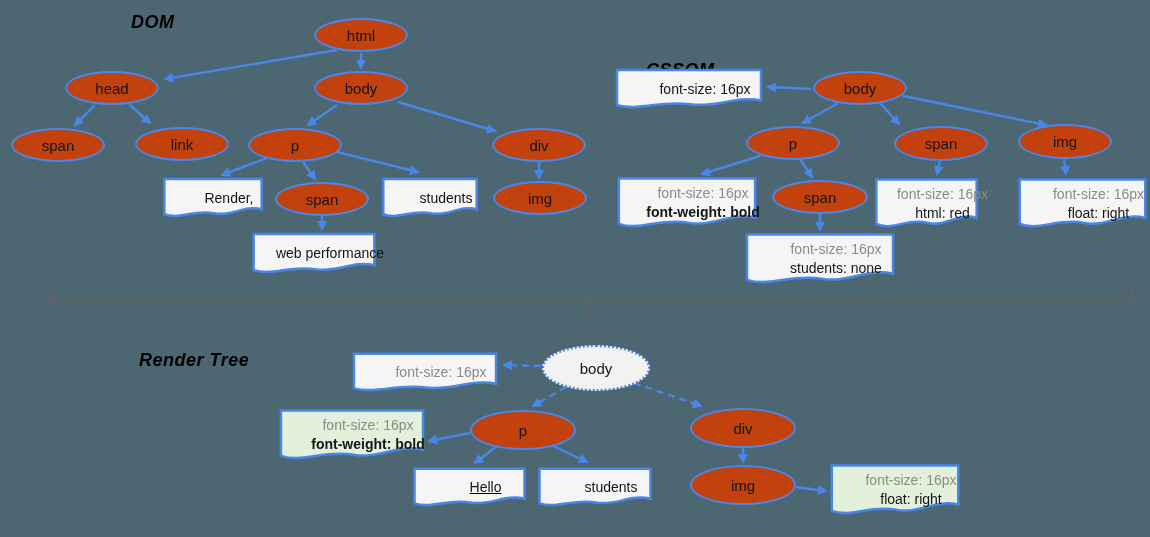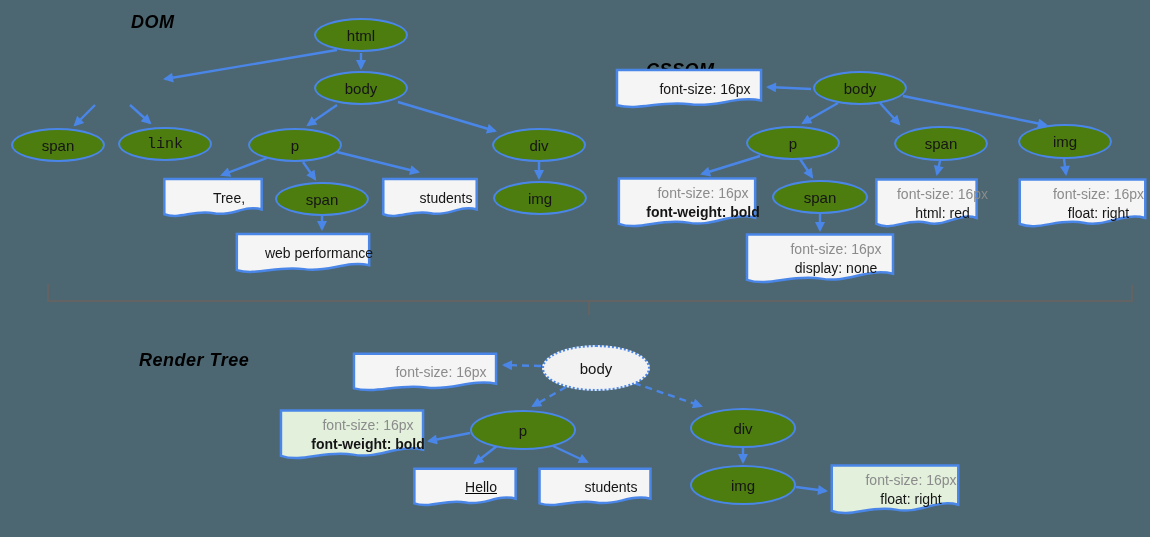--- a/index.html
+++ b/index.html
@@ -1,19 +1,19 @@
 <!DOCTYPE html>
 <html><head>
 <meta charset="utf-8">
 <style>
   html,body{margin:0;padding:0;}
   body{background:#4c6772;font-family:"Liberation Sans","DejaVu Sans",sans-serif;}
   .stage{position:relative;width:1150px;height:537px;background:#4c6772;overflow:hidden;}
   .title{position:absolute;font-size:18px;font-weight:800;font-style:italic;color:#000;letter-spacing:.5px;}
-  .node{position:absolute;border:2.5px solid #4a86e8;border-radius:50%;background:#4d7c0f;
+  .node{position:absolute;border:2.5px solid #4a86e8;border-radius:50%;background:#c2410c;
         display:flex;align-items:center;justify-content:center;font-size:15px;color:#151515;box-sizing:border-box;}
   .node.dotted{border-style:dotted;background:#f2f2f2;}
   .docbox{position:absolute;}
   .docbox > svg{position:absolute;left:0;top:0;width:100%;height:100%;overflow:visible;}
   .docbox .shape{stroke:#4a86e8;stroke-width:2.5;vector-effect:non-scaling-stroke;}
   .docbox.grayfill .shape{fill:#f5f5f5;}
   .docbox.greenfill .shape{fill:#e2f0dc;}
   .bt{position:relative;height:100%;display:flex;flex-direction:column;align-items:center;justify-content:center;
       padding-bottom:8px;font-size:14px;line-height:19px;color:#151515;text-align:right;white-space:nowrap;padding-left:32px;}
   .gray{color:#8b8b8b;}
@@ -73,45 +73,46 @@
     </g>
 
     <path class="divider" d="M48,284 L48,301 L1132,301 L1132,285 M589,301 L589,315"></path>
   </svg>
 
   <div class="title" style="left:131px;top:12px;">DOM</div>
   <div class="title" style="left:646px;top:12px;margin-top:48px;">CSSOM</div>
   <div class="title" style="left:139px;top:350px;">Render Tree</div>
 
   <div class="node" style="left:314px;top:18px;width:94px;height:34px;">html</div>
+  <div class="node" style="left:65px;top:71px;width:94px;height:34px;">head</div>
   <div class="node" style="left:314px;top:71px;width:94px;height:34px;">body</div>
   <div class="node" style="left:11px;top:128px;width:94px;height:34px;">span</div>
-  <div class="node" style="left:118px;top:127px;width:94px;height:34px;font-family:Liberation Mono, monospace;">link</div>
+  <div class="node" style="left:135px;top:127px;width:94px;height:34px;">link</div>
   <div class="node" style="left:248px;top:128px;width:94px;height:34px;">p</div>
   <div class="node" style="left:275px;top:182px;width:94px;height:34px;">span</div>
   <div class="node" style="left:492px;top:128px;width:94px;height:34px;">div</div>
   <div class="node" style="left:493px;top:181px;width:94px;height:34px;">img</div>
 
   <div class="docbox grayfill" style="left:163px;top:177px;width:100px;height:42px;">
     <svg viewBox="0 0 150 44" preserveAspectRatio="none">
       <path class="shape" d="M2 2 H148 V34 C122 29 102 42 76 38 C46 34 24 45 2 39 Z"></path>
       </svg>
     <div class="bt">
-        <span>Tree,</span>
+        <span>Render,</span>
       </div>
   </div>
   <div class="docbox grayfill" style="left:382px;top:177px;width:96px;height:42px;">
     <svg viewBox="0 0 150 44" preserveAspectRatio="none">
       <path class="shape" d="M2 2 H148 V34 C122 29 102 42 76 38 C46 34 24 45 2 39 Z"></path>
       </svg>
     <div class="bt">
         <span>students</span>
       </div>
   </div>
-  <div class="docbox grayfill" style="left:235px;top:232px;width:136px;height:43px;">
+  <div class="docbox grayfill" style="left:252px;top:232px;width:124px;height:43px;">
     <svg viewBox="0 0 150 44" preserveAspectRatio="none">
       <path class="shape" d="M2 2 H148 V34 C122 29 102 42 76 38 C46 34 24 45 2 39 Z"></path>
       </svg>
     <div class="bt">
         <span>web performance</span>
       </div>
   </div>
 
   <div class="node" style="left:813px;top:71px;width:94px;height:34px;">body</div>
   <div class="node" style="left:746px;top:126px;width:94px;height:34px;">p</div>
@@ -135,21 +136,21 @@
       <span class="gray">font-size: 16px</span>
       <span class="boldline">font-weight: bold</span>
     </div>
   </div>
   <div class="docbox grayfill" style="left:745px;top:232px;width:150px;height:54px;">
     <svg viewBox="0 0 150 44" preserveAspectRatio="none">
       <path class="shape" d="M2 2 H148 V34 C122 29 102 42 76 38 C46 34 24 45 2 39 Z"></path>
       </svg>
     <div class="bt" style="padding-bottom:10px;">
       <span class="gray">font-size: 16px</span>
-      <span>display: none</span>
+      <span>students: none</span>
     </div>
   </div>
   <div class="docbox grayfill" style="left:875px;top:177px;width:103px;height:53px;">
     <svg viewBox="0 0 150 44" preserveAspectRatio="none">
       <path class="shape" d="M2 2 H148 V34 C122 29 102 42 76 38 C46 34 24 45 2 39 Z"></path>
       </svg>
     <div class="bt" style="padding-bottom:10px;">
       <span class="gray">font-size: 16px</span>
       <span>html: red</span>
     </div>
@@ -188,21 +189,21 @@
   </div>
   <div class="docbox greenfill" style="left:830px;top:463px;width:130px;height:54px;">
     <svg viewBox="0 0 150 44" preserveAspectRatio="none">
       <path class="shape" d="M2 2 H148 V34 C122 29 102 42 76 38 C46 34 24 45 2 39 Z"></path>
       </svg>
     <div class="bt" style="padding-bottom:10px;">
       <span class="gray">font-size: 16px</span>
       <span>float: right</span>
     </div>
   </div>
-  <div class="docbox grayfill" style="left:413px;top:467px;width:104px;height:41px;text-decoration:underline;">
+  <div class="docbox grayfill" style="left:413px;top:467px;width:113px;height:41px;text-decoration:underline;">
     <svg viewBox="0 0 150 44" preserveAspectRatio="none">
       <path class="shape" d="M2 2 H148 V34 C122 29 102 42 76 38 C46 34 24 45 2 39 Z"></path>
       </svg>
     <div class="bt">
         <span>Hello</span>
       </div>
   </div>
   <div class="docbox grayfill" style="left:538px;top:467px;width:114px;height:41px;">
     <svg viewBox="0 0 150 44" preserveAspectRatio="none">
       <path class="shape" d="M2 2 H148 V34 C122 29 102 42 76 38 C46 34 24 45 2 39 Z"></path>

